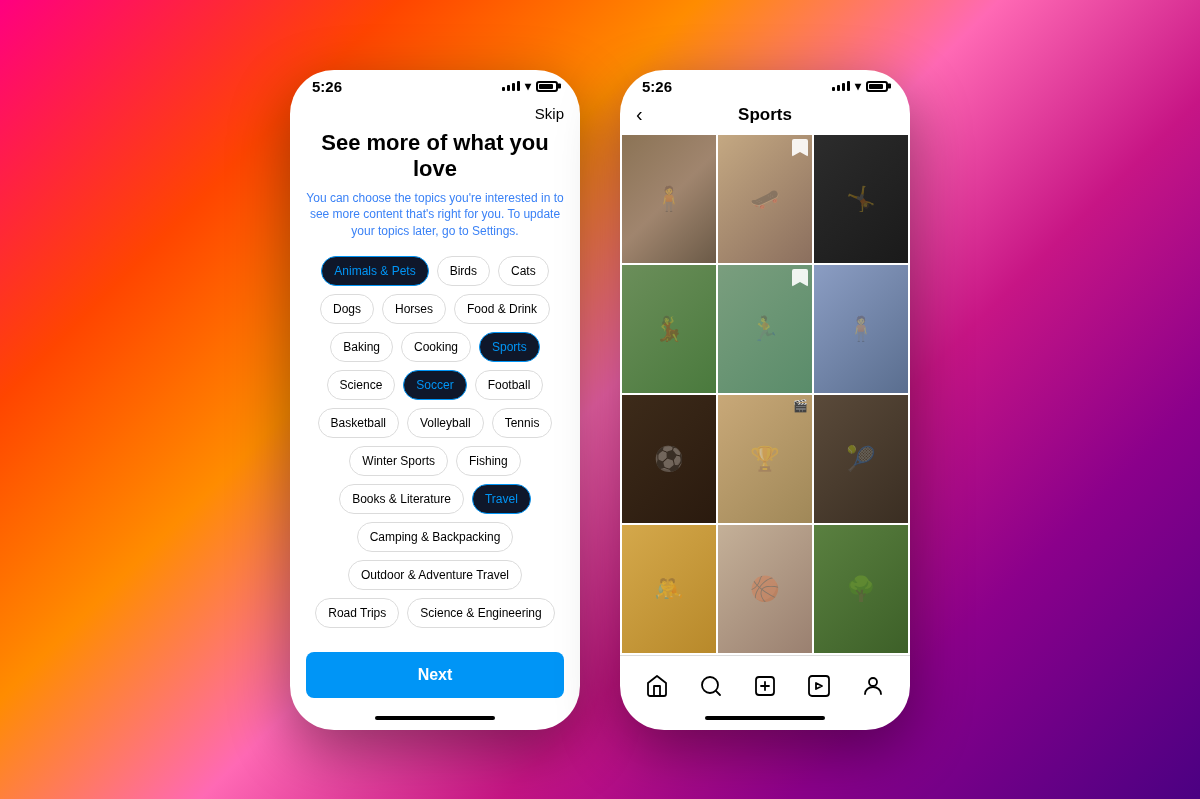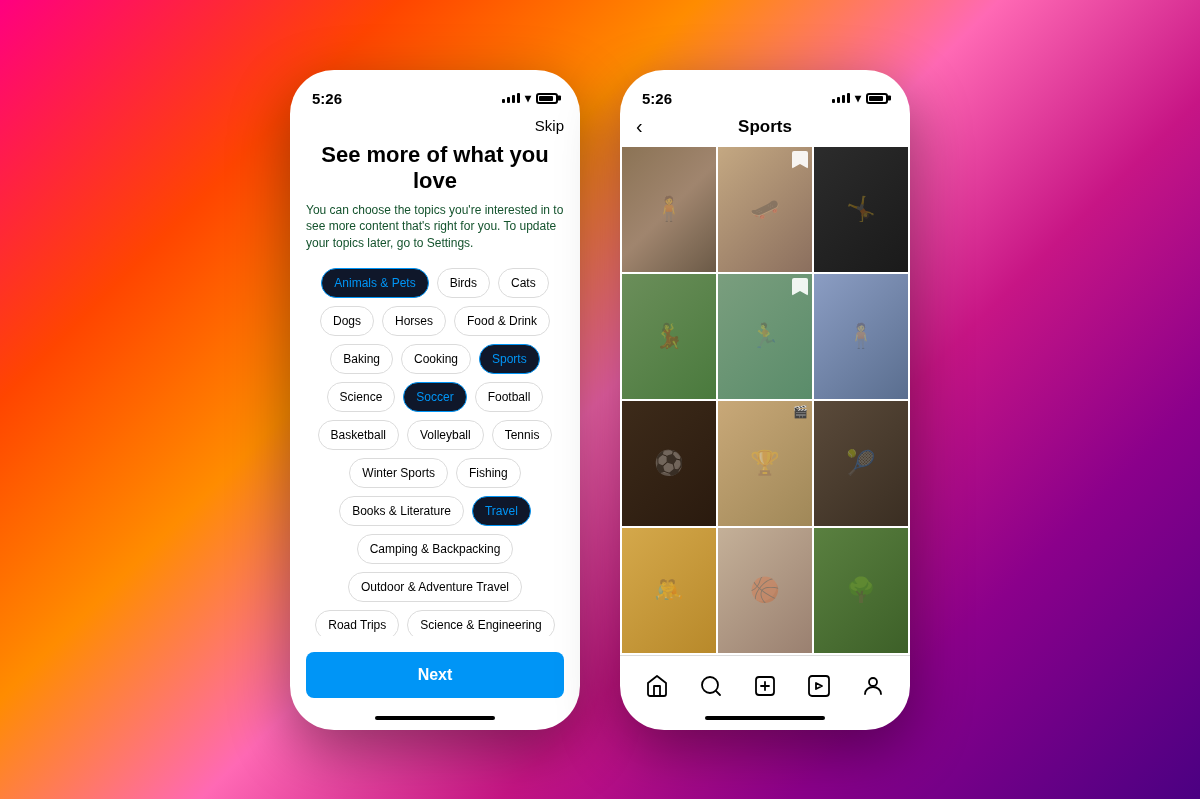--- a/index.html
+++ b/index.html
@@ -27,21 +27,21 @@
       overflow: hidden;
       position: relative;
       flex-shrink: 0;
     }
 
     
     .status-bar {
       display: flex;
       justify-content: space-between;
       align-items: center;
-      padding: 20px 22px 6px;
+      padding: 8px 22px 6px;
       font-size: 13px;
       font-weight: 600;
     }
     .status-time { font-size: 15px; font-weight: 700; }
     .status-icons { display: flex; gap: 5px; align-items: center; }
     .signal-bars { display: flex; gap: 2px; align-items: flex-end; }
     .signal-bar { width: 3px; background: #000; border-radius: 1px; }
     .signal-bar:nth-child(1) { height: 4px; }
     .signal-bar:nth-child(2) { height: 6px; }
     .signal-bar:nth-child(3) { height: 8px; }
@@ -99,22 +99,22 @@
 
     .topics-title {
       font-size: 22px;
       font-weight: 700;
       text-align: center;
       margin-bottom: 8px;
     }
 
     .topics-subtitle {
       font-size: 12px;
-      color: #14532d;
-      text-align: left;
+      color: #3b82f6;
+      text-align: center;
       line-height: 1.4;
       margin-bottom: 16px;
     }
 
     .tags-container {
       display: flex;
       flex-wrap: wrap;
       gap: 8px;
       justify-content: center;
     }

